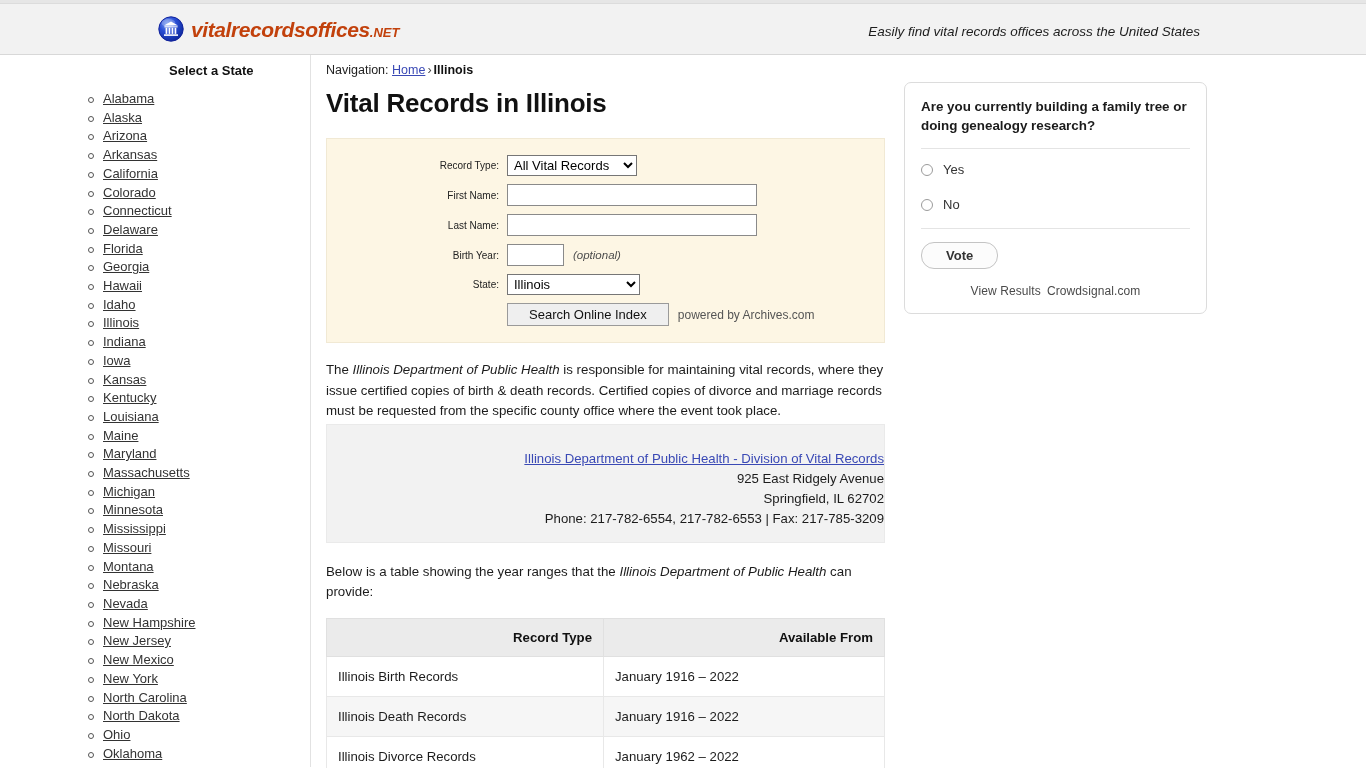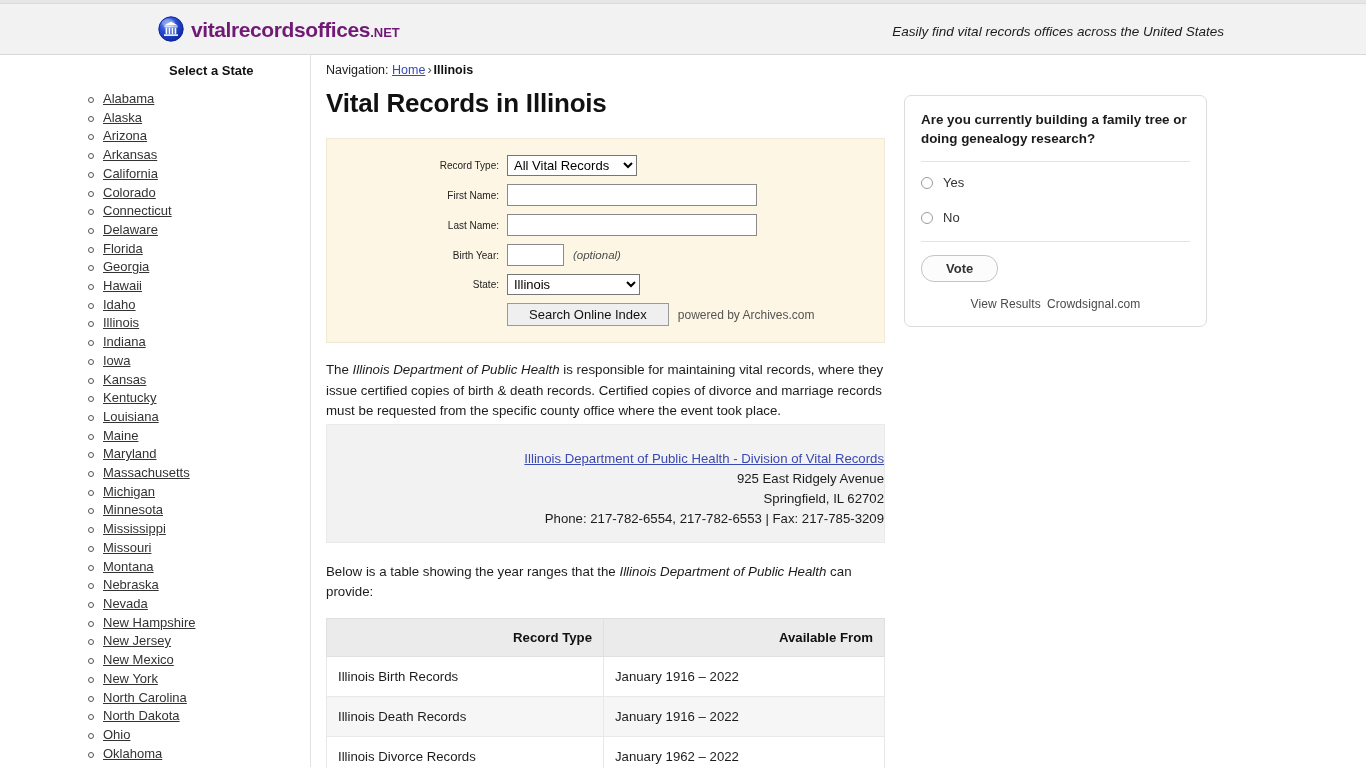--- a/index.html
+++ b/index.html
@@ -30,29 +30,30 @@
     position: absolute;
     left: 158px; top: 12px;
     display: flex;
     align-items: center;
     gap: 7px;
   }
   .brand-icon { width: 26px; height: 26px; display: block; }
   .brand-text {
     font-size: 21px;
     font-weight: bold;
-    color: #701a75;
+    color: #c2410c;
     letter-spacing: -0.4px;
     line-height: 1;
     white-space: nowrap;
+    font-style: italic;
   }
   .brand-text .tld { font-size: 13px; letter-spacing: 0; }
   .tagline {
     position: absolute;
-    right: 142px; top: 20px;
+    right: 166px; top: 20px;
     font-style: italic;
     font-size: 13.5px;
     color: #1d1d1d;
     white-space: nowrap;
   }
 
   
   .page { display: flex; height: 712px; }
   .sidebar {
     width: 311px;
@@ -100,21 +101,21 @@
     padding: 10px 0 0 0;
     position: relative;
   }
   .col-main {
     position: absolute;
     left: 15px; top: 8px;
     width: 560px;
   }
   .col-aside {
     position: absolute;
-    left: 593px; top: 40px;
+    left: 593px; top: 27px;
     width: 303px;
   }
 
   .nav-line {
     font-size: 12.5px;
     color: #222;
     margin-bottom: 11px;
   }
   .nav-line a { color: #3a49b5; text-decoration: underline; }
   .nav-line .sep { color: #444; padding: 0 2px; }

